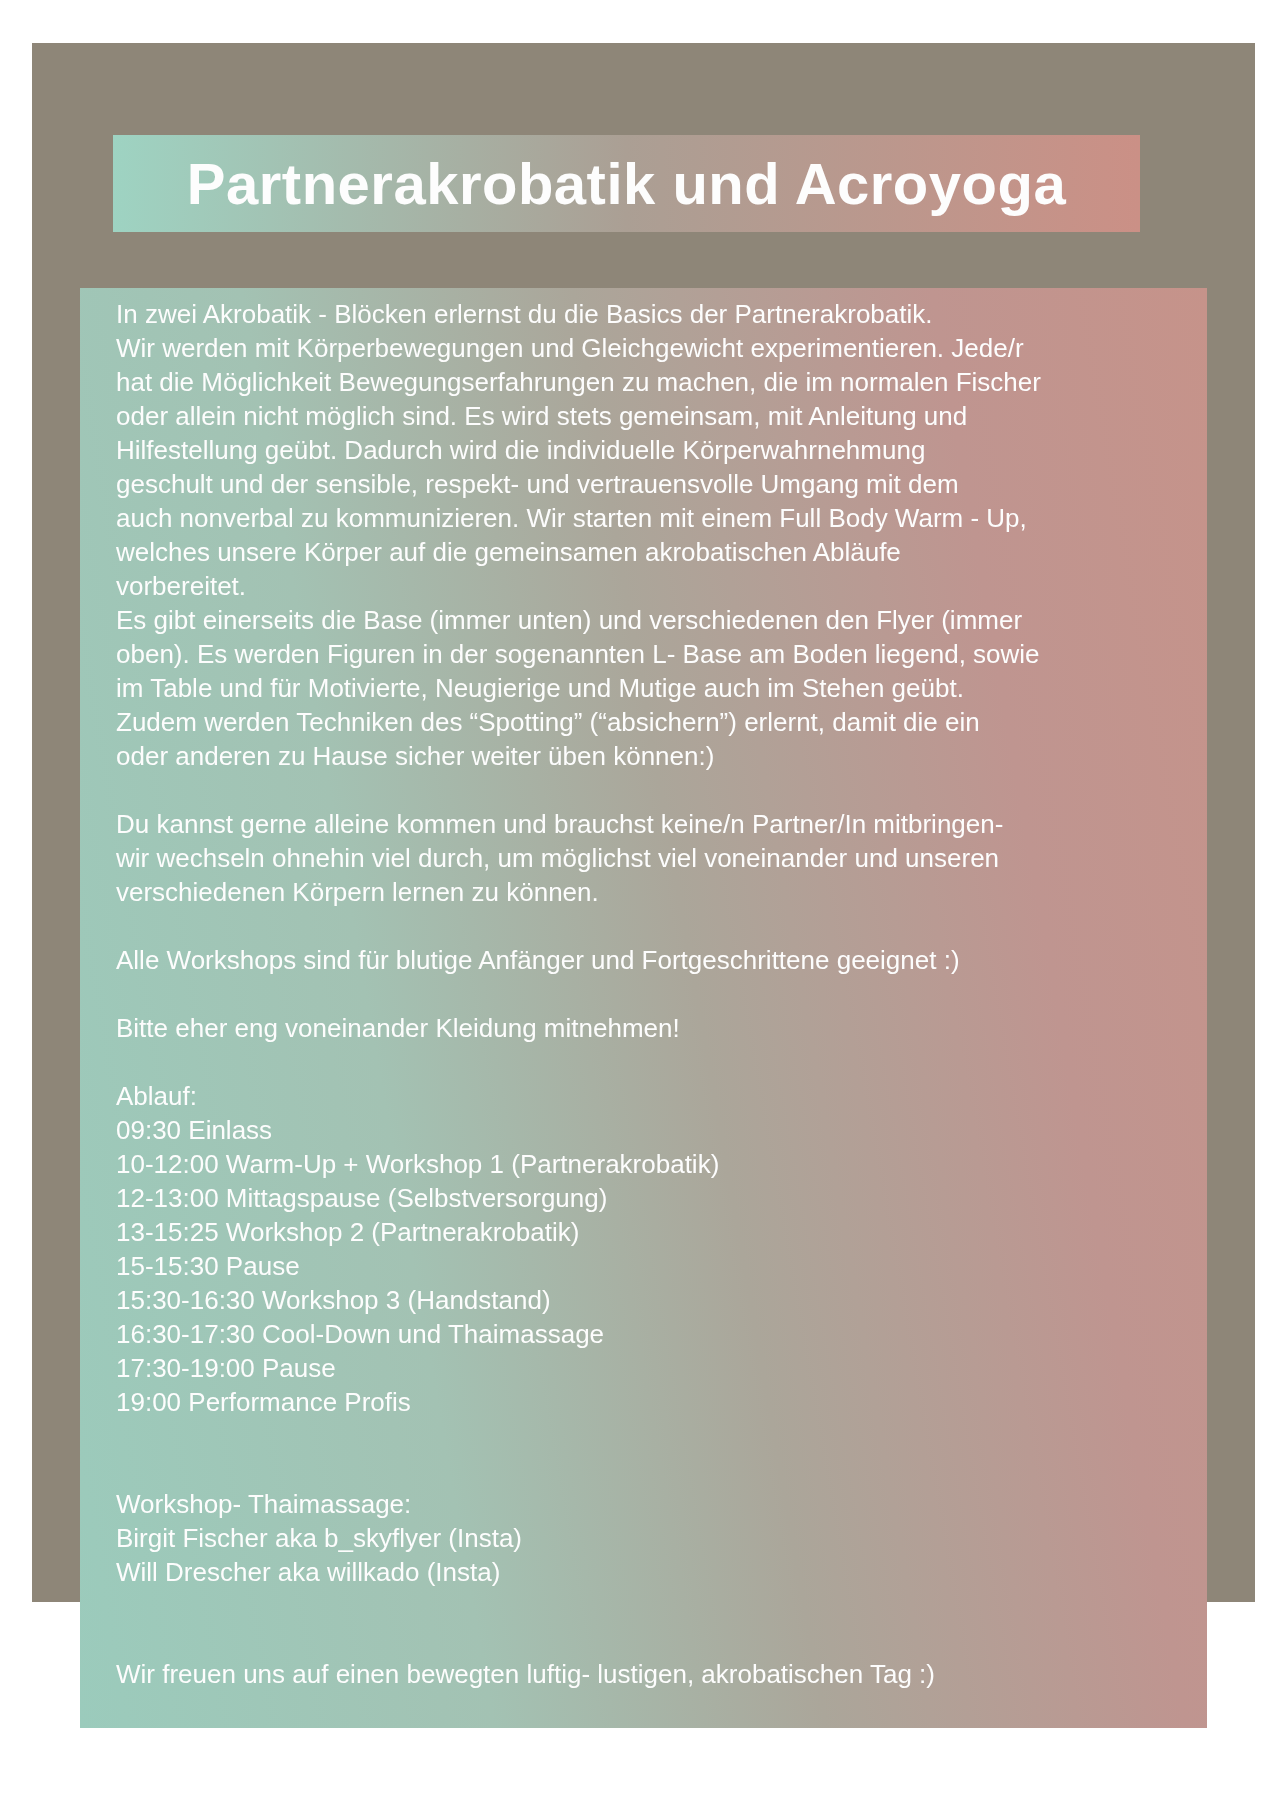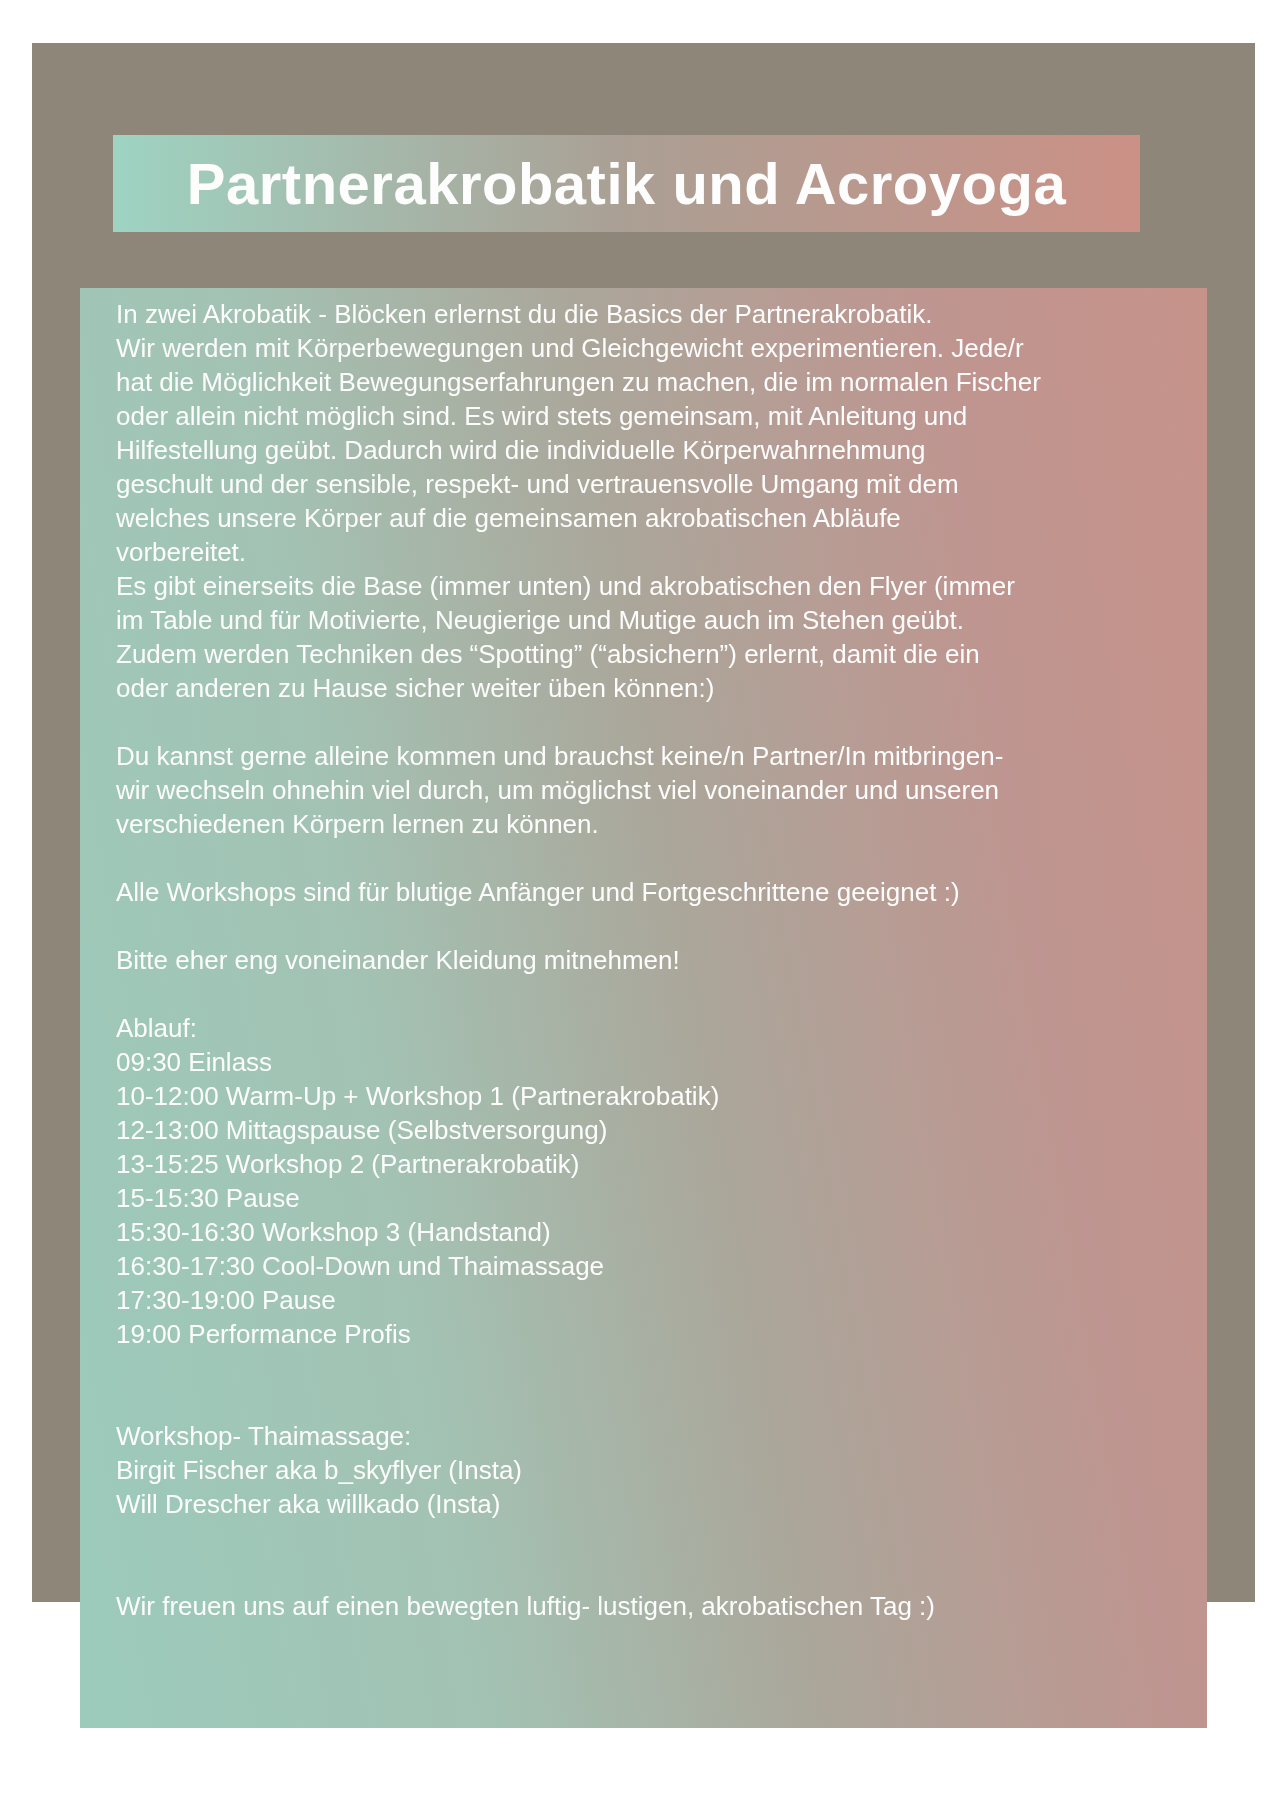--- a/index.html
+++ b/index.html
@@ -72,23 +72,25 @@
   <div class="banner">
     <div class="banner-title">Partnerakrobatik und Acroyoga</div>
   </div>
   <div class="panel">
       <div class="line">In zwei Akrobatik - Blöcken erlernst du die Basics der Partnerakrobatik.</div>
       <div class="line">Wir werden mit Körperbewegungen und Gleichgewicht experimentieren. Jede/r</div>
       <div class="line">hat die Möglichkeit Bewegungserfahrungen zu machen, die im normalen Fischer</div>
       <div class="line">oder allein nicht möglich sind. Es wird stets gemeinsam, mit Anleitung und</div>
       <div class="line">Hilfestellung geübt. Dadurch wird die individuelle Körperwahrnehmung</div>
       <div class="line">geschult und der sensible, respekt- und vertrauensvolle Umgang mit dem</div>
+      <div class="line">auch nonverbal zu kommunizieren. Wir starten mit einem Full Body Warm - Up,</div>
       <div class="line">welches unsere Körper auf die gemeinsamen akrobatischen Abläufe</div>
       <div class="line">vorbereitet.</div>
-      <div class="line">Es gibt einerseits die Base (immer unten) und akrobatischen den Flyer (immer</div>
+      <div class="line">Es gibt einerseits die Base (immer unten) und verschiedenen den Flyer (immer</div>
+      <div class="line">oben). Es werden Figuren in der sogenannten L- Base am Boden liegend, sowie</div>
       <div class="line">im Table und für Motivierte, Neugierige und Mutige auch im Stehen geübt.</div>
       <div class="line">Zudem werden Techniken des “Spotting” (“absichern”) erlernt, damit die ein</div>
       <div class="line">oder anderen zu Hause sicher weiter üben können:)</div>
       <div class="line">&nbsp;</div>
       <div class="line">Du kannst gerne alleine kommen und brauchst keine/n Partner/In mitbringen-</div>
       <div class="line">wir wechseln ohnehin viel durch, um möglichst viel voneinander und unseren</div>
       <div class="line">verschiedenen Körpern lernen zu können.</div>
       <div class="line">&nbsp;</div>
       <div class="line">Alle Workshops sind für blutige Anfänger und Fortgeschrittene geeignet :)</div>
       <div class="line">&nbsp;</div>

